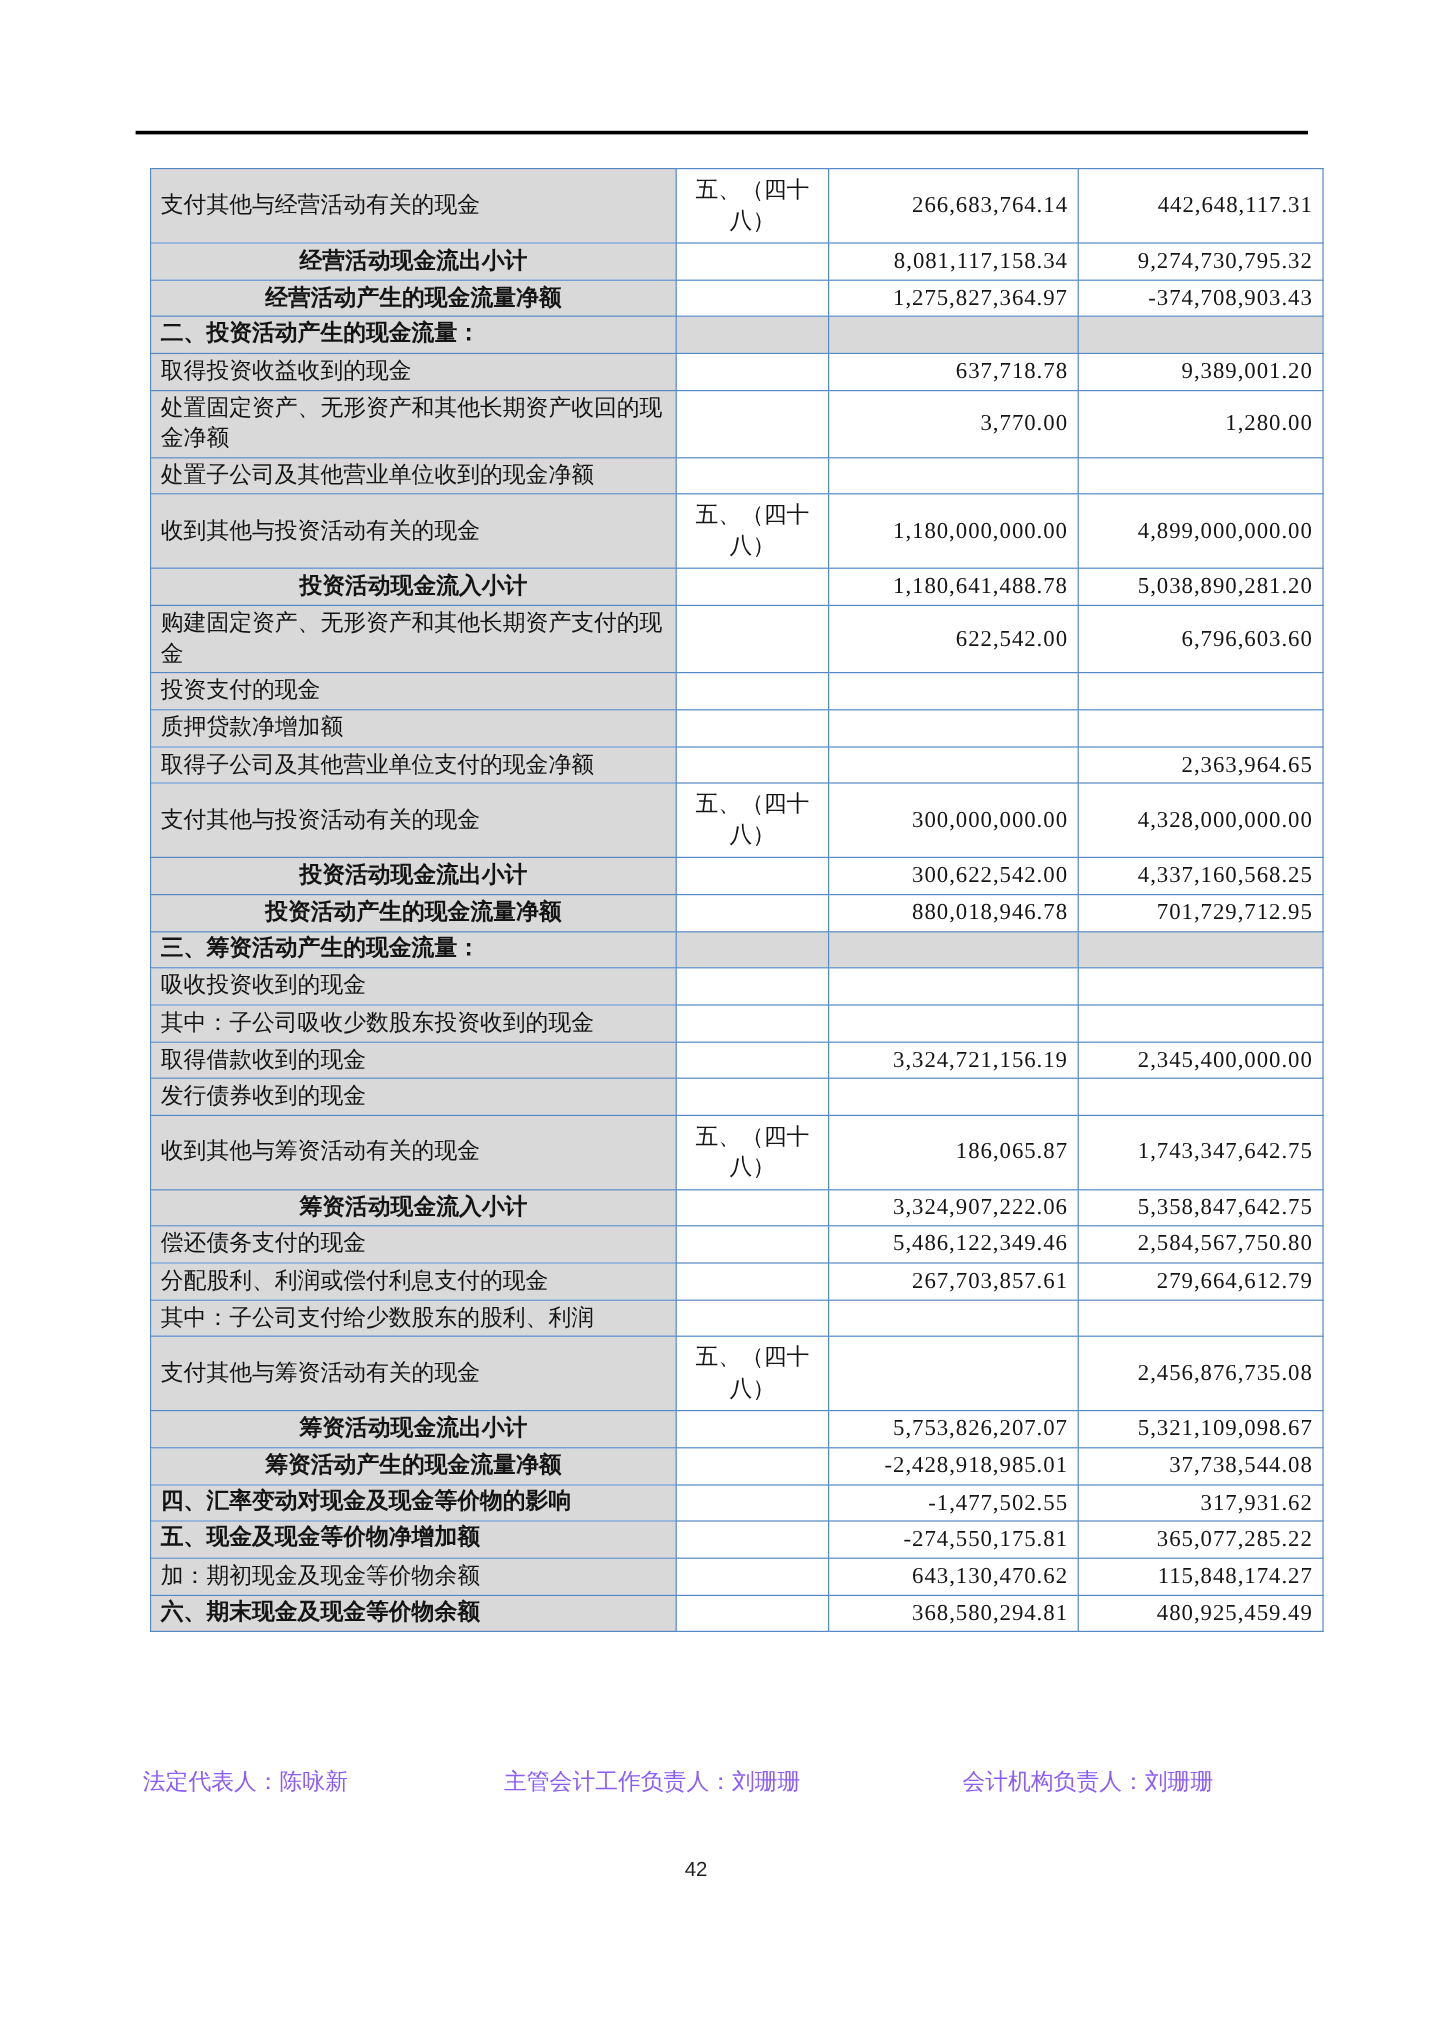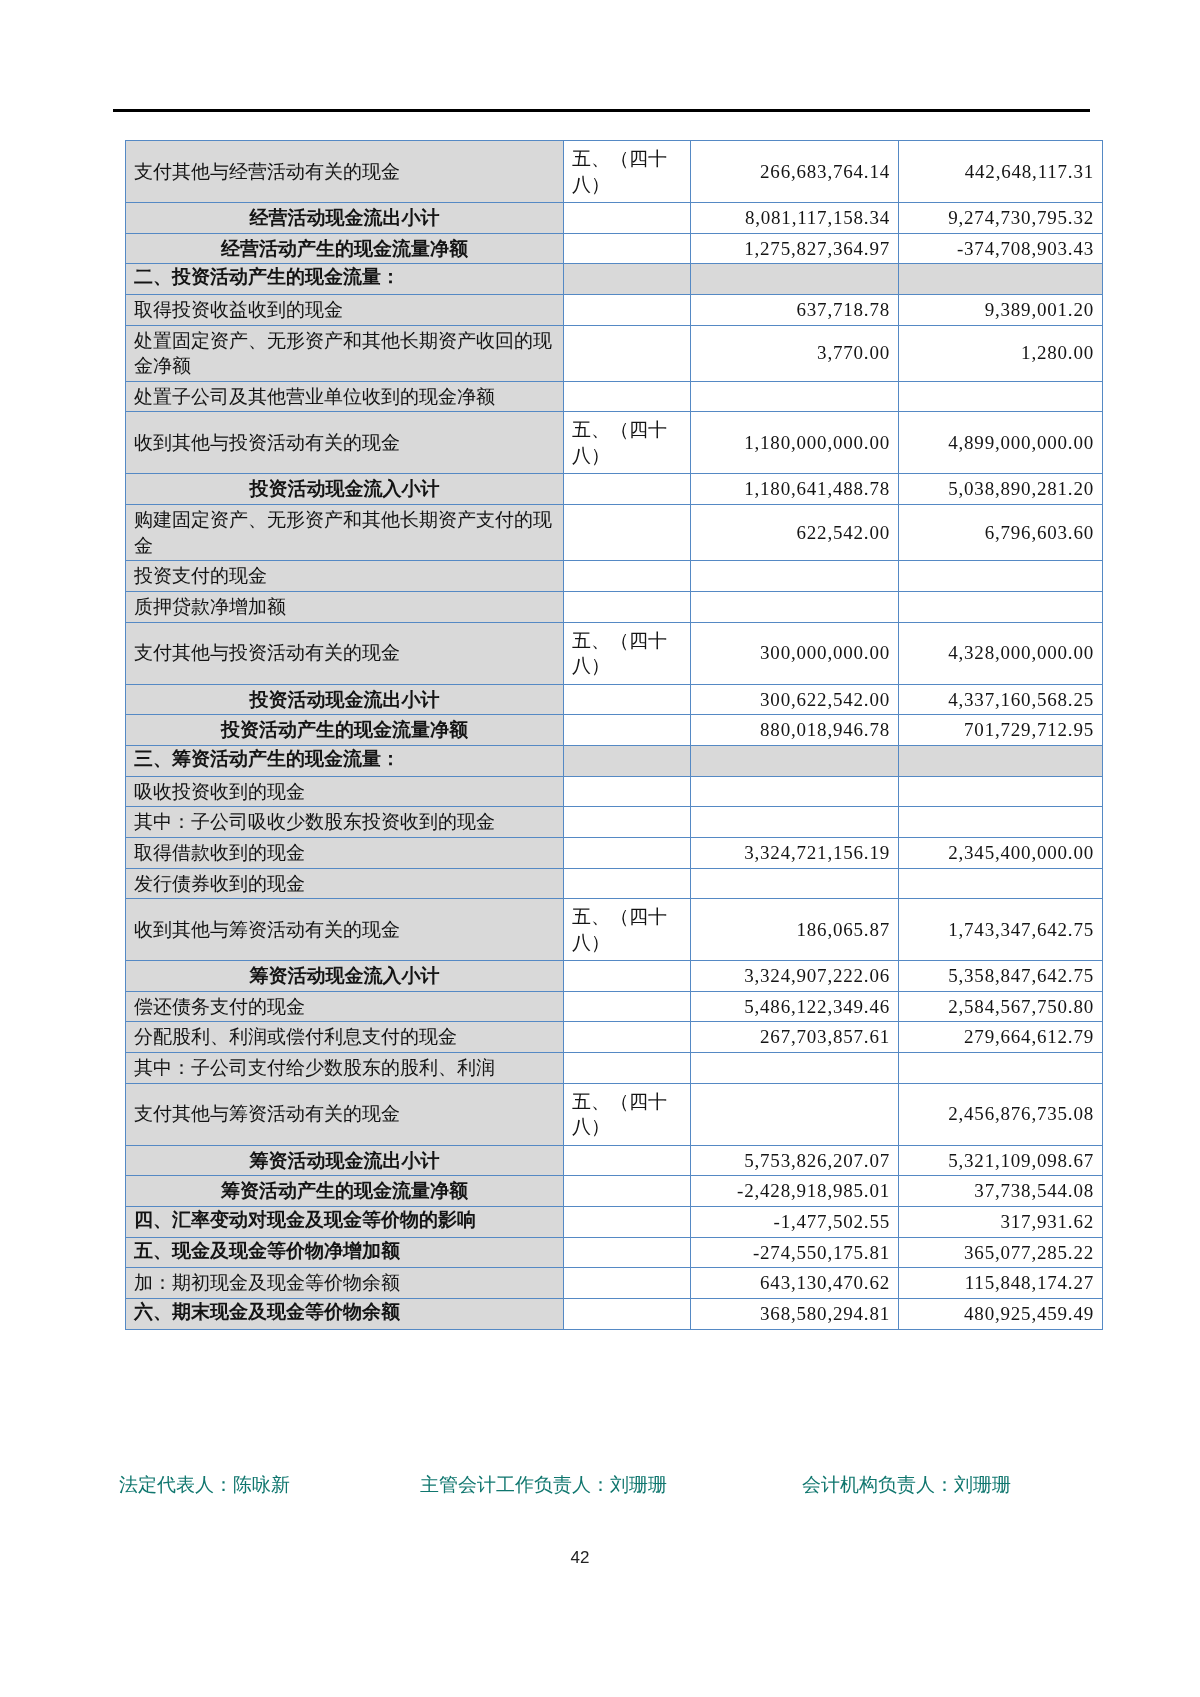--- a/index.html
+++ b/index.html
@@ -50,20 +50,21 @@
     padding: 2px 8px;
     vertical-align: middle;
     overflow: hidden;
   }
   tr.tall td { height: 62px; }
   td.c-label {
     background: #d9d9d9;
     text-align: left;
   }
   td.c-note {
+    text-align: center;
     padding: 2px 6px;
     line-height: 1.55;
   }
   td.c-val {
     text-align: right;
     padding-right: 10px;
     letter-spacing: 0.8px;
     white-space: nowrap;
   }
   tr.t-section td { background: #d9d9d9; }
@@ -78,21 +79,21 @@
     font-weight: bold;
     text-align: center;
   }
   .footer {
     position: absolute;
     top: 1472px;
     left: 113px;
     width: 977px;
     height: 30px;
     font-size: 19px;
-    color: #0f766e;
+    color: #8b5cf6;
   }
   .footer .sig { position: absolute; top: 0; white-space: nowrap; }
   .sig-legal { left: 6px; }
   .sig-chief { left: 307px; }
   .sig-agency { left: 689px; }
   .page-number {
     position: absolute;
     top: 1548px;
     left: 0;
     width: 1160px;
@@ -183,20 +184,26 @@
           <td class="c-note"></td>
           <td class="c-val"></td>
           <td class="c-val"></td>
         </tr>
         <tr class="t-item">
           <td class="c-label">质押贷款净增加额</td>
           <td class="c-note"></td>
           <td class="c-val"></td>
           <td class="c-val"></td>
         </tr>
+        <tr class="t-item">
+          <td class="c-label">取得子公司及其他营业单位支付的现金净额</td>
+          <td class="c-note"></td>
+          <td class="c-val"></td>
+          <td class="c-val">2,363,964.65</td>
+        </tr>
         <tr class="t-item tall">
           <td class="c-label">支付其他与投资活动有关的现金</td>
           <td class="c-note">五、（四十八）</td>
           <td class="c-val">300,000,000.00</td>
           <td class="c-val">4,328,000,000.00</td>
         </tr>
         <tr class="t-subtotal">
           <td class="c-label">投资活动现金流出小计</td>
           <td class="c-note"></td>
           <td class="c-val">300,622,542.00</td>

